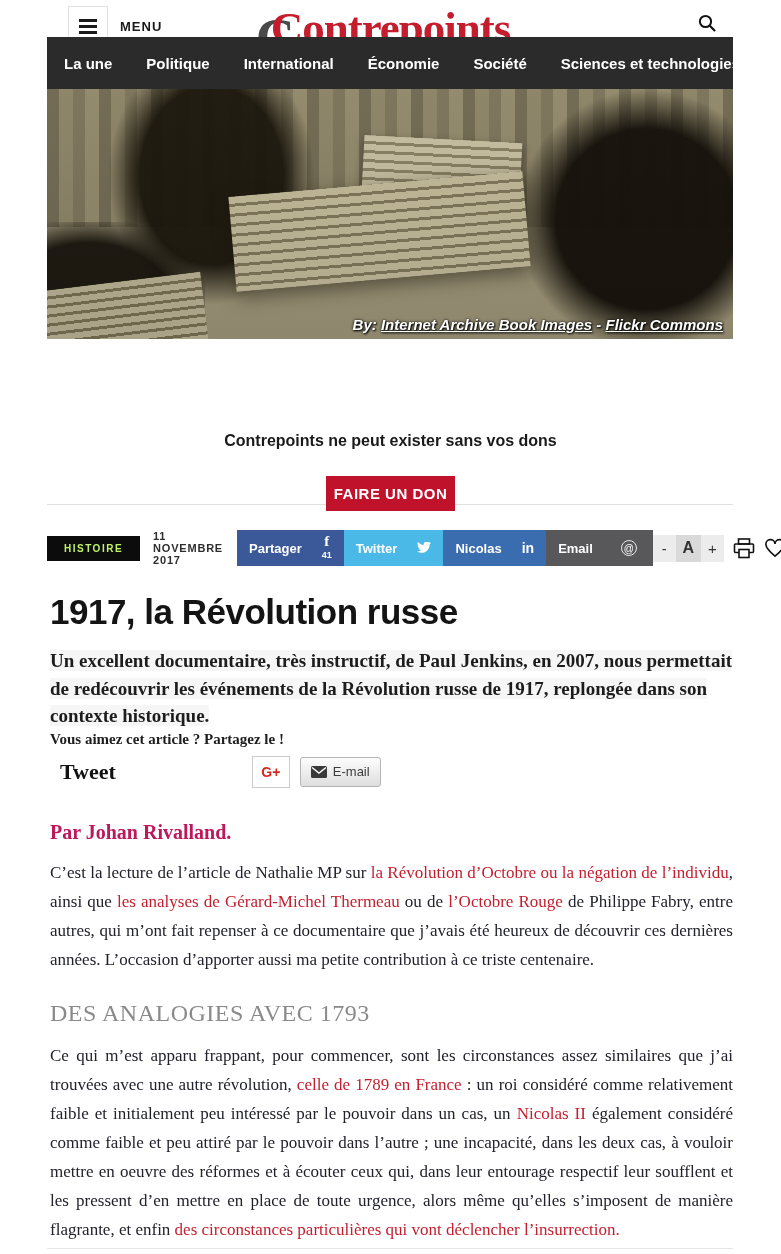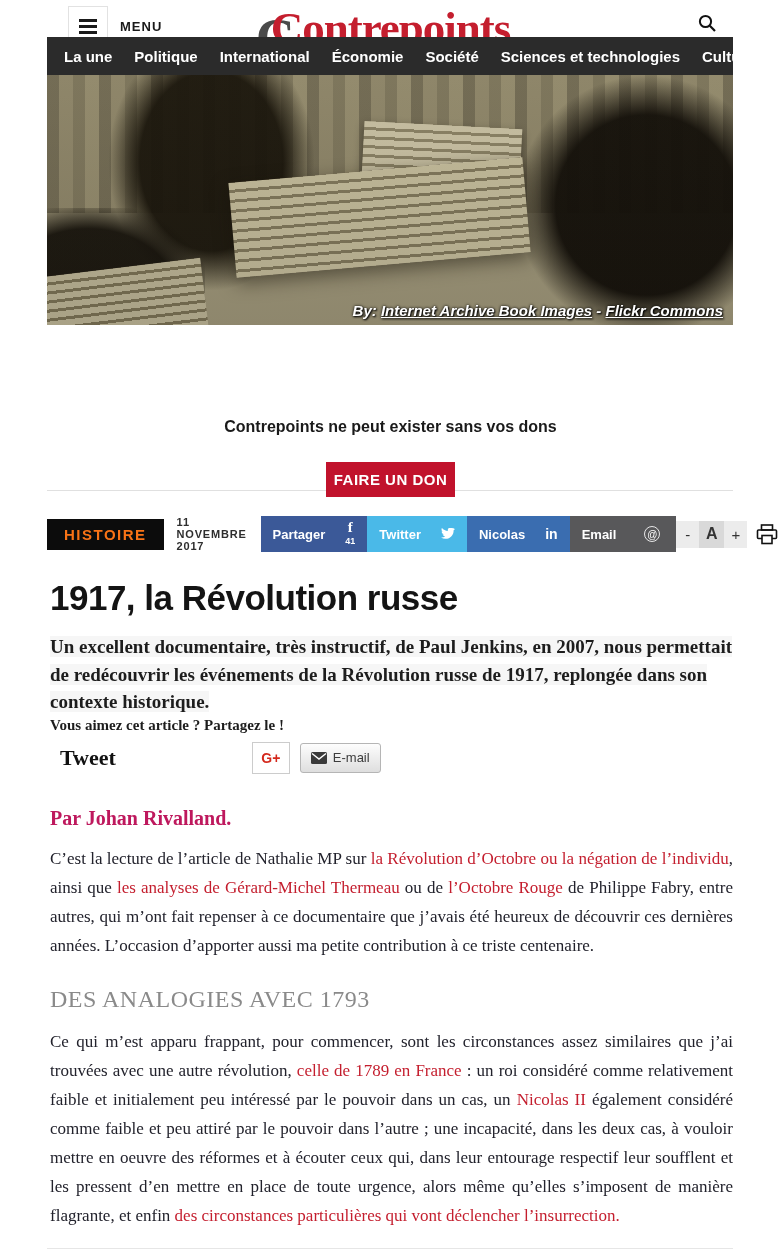--- a/index.html
+++ b/index.html
@@ -12,21 +12,21 @@
   .menu-wrap { position:absolute; left:68px; top:6px; display:flex; align-items:center; gap:12px; cursor:pointer; }
   .menu-box { width:40px; height:40px; border:1px solid #e2e2e2; background:#fff; display:flex; flex-direction:column; justify-content:center; align-items:center; gap:3px; }
   .menu-box i { display:block; width:18px; height:3px; background:#1a1a1a; }
   .menu-label { font-size:13px; font-weight:bold; letter-spacing:1px; color:#1a1a1a; }
   .logo { position:absolute; left:50%; top:2px; transform:translateX(-50%); font-family:"Liberation Serif", serif; font-weight:bold; white-space:nowrap; }
   .logo-shadow { position:absolute; left:-15px; top:5px; font-size:54px; color:#4a4a4a; z-index:0; }
   .logo-text { position:relative; z-index:1; font-size:45px; color:#c41e2e; letter-spacing:-1px; }
   .search-btn { position:absolute; right:64px; top:14px; cursor:pointer; }
 
   
-  .nav { margin:0 48px 0 47px; height:38px; background:#2b2b2b; display:flex; align-items:center; padding:0 6px; }
+  .nav { margin:0 48px 0 47px; height:52px; background:#2b2b2b; display:flex; align-items:center; padding:0 6px;gap:12px; }
   .nav-item { color:#fff; font-size:15px; font-weight:bold; padding:0 11px; cursor:pointer; white-space:nowrap; }
 
   
   .hero { position:relative; margin:0 48px 0 47px; height:250px; background:#b3ab8c; overflow:hidden; }
   .hero .shelf { position:absolute; left:0; right:0; top:0; height:55%; background:repeating-linear-gradient(90deg,#4a4433 0 12px,#8a8164 12px 26px,#635c45 26px 38px,#968d6d 38px 52px); opacity:.5; }
   .hero .fig-left { position:absolute; left:4%; top:-18%; width:40%; height:125%; background:radial-gradient(ellipse 50% 55% at 50% 42%, rgba(22,18,10,.95) 0 52%, rgba(22,18,10,0) 75%); }
   .hero .fig-right { position:absolute; right:-9%; top:-8%; width:48%; height:120%; background:radial-gradient(ellipse 55% 60% at 55% 50%, rgba(15,12,8,.96) 0 50%, rgba(15,12,8,0) 72%); }
   .hero .head-bl { position:absolute; left:-11%; bottom:-28%; width:34%; height:75%; background:radial-gradient(ellipse at 50% 50%, rgba(18,15,10,.94) 0 55%, rgba(18,15,10,0) 76%); }
   .hero .stack-top { position:absolute; left:46%; top:20%; width:23%; height:22%; transform:rotate(3deg); background:repeating-linear-gradient(180deg,#e2dabb 0 6px,#9a9173 6px 9px); box-shadow:0 4px 10px rgba(20,15,8,.45); }
   .hero .stack-main { position:absolute; left:27%; top:38%; width:43%; height:38%; transform:rotate(-5deg); background:repeating-linear-gradient(180deg,#ddd5b2 0 7px,#8f8668 7px 10px); box-shadow:0 6px 18px rgba(20,15,8,.5); }
@@ -36,21 +36,21 @@
   .hero-caption a { color:#fff; text-decoration:underline; cursor:pointer; }
 
   
   .donation { margin-top:114px; display:flex; justify-content:center; align-items:center; gap:26px; height:36px;flex-direction:column; }
   .donation-msg { font-size:16px; font-weight:bold; color:#1a1a1a; }
   .donation-btn { background:#c1122c; color:#fff; font-size:15px; font-weight:bold; letter-spacing:.5px; padding:9px 8px; border:none; cursor:pointer; }
   .divider { margin:15px 48px 0 47px; border-top:1px solid #e0e0e0; }
 
   
   .meta-row { margin:25px 48px 0 47px; height:36px; display:flex; align-items:center; }
-  .cat-badge { background:#0c0c0c; color:#f97316; font-size:15px; font-weight:bold; letter-spacing:1.5px; padding:7px 17px; cursor:pointer; }
+  .cat-badge { background:#0c0c0c; color:#bef264; font-size:10px; font-weight:bold; letter-spacing:1.5px; padding:7px 17px; cursor:pointer; }
   .date { margin-left:13px; font-size:11px; font-weight:bold; letter-spacing:.8px; color:#2e2e2e; }
   .share-bar { margin-left:14px; display:flex; height:36px; }
   .share-btn { display:flex; align-items:center; gap:20px; color:#fff; font-size:13px; font-weight:bold; padding:0 12px; cursor:pointer; }
   .share-btn.fb { background:#3b5998; }
   .share-btn.tw { background:#4ab9e8; }
   .share-btn.li { background:#3a6db0; }
   .share-btn.em { background:#58585a; padding-right:16px; }
   .fb-col { display:flex; flex-direction:column; align-items:center; line-height:1; margin-top:-2px; }
   .fb-f { font-family:"Liberation Serif", serif; font-size:15px; font-weight:bold; }
   .fb-count { font-size:9px; margin-top:2px; }

